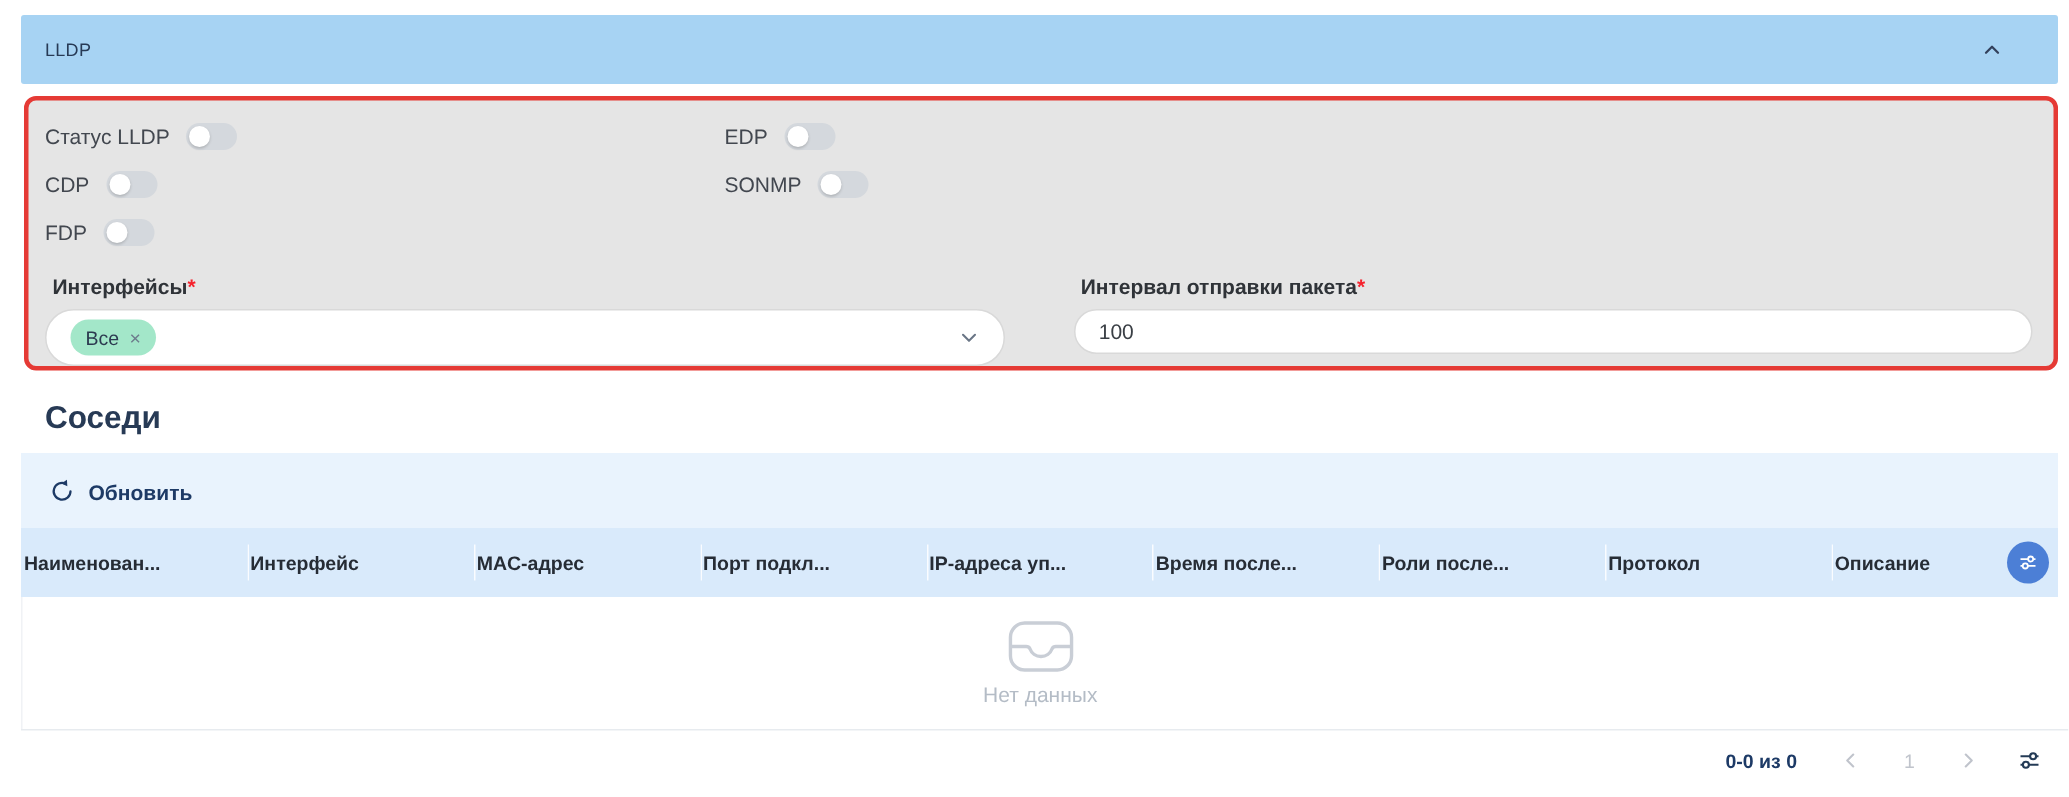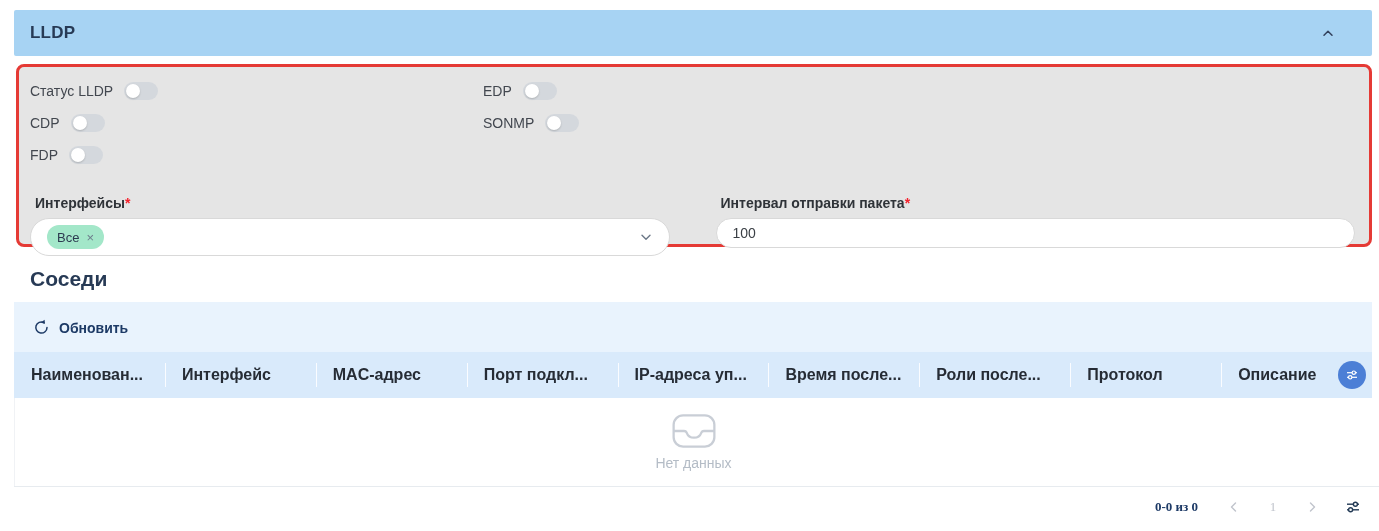--- a/index.html
+++ b/index.html
@@ -4,36 +4,36 @@
 <style>
   * { margin:0; padding:0; box-sizing:border-box; }
   html,body { width:1379px; height:531px; background:#ffffff;
     font-family:"Liberation Sans","DejaVu Sans",sans-serif; overflow:hidden; }
   body { position:relative; color:#2f3338; }
 
   
   .panel-header { position:absolute; left:14px; right:7px; top:10px; height:46px;
     background:#a7d3f3; display:flex; align-items:center; justify-content:space-between;
     padding:0 18px 0 16px; border-radius:2px; }
-  .panel-title { font-size:17px; font-weight:bold; color:#273a55; letter-spacing:.2px; }
+  .panel-title { font-size:12px; font-weight:normal; color:#273a55; letter-spacing:.2px; }
   .chevron-btn { width:24px; height:24px; display:flex; align-items:center; justify-content:center;
     margin-right:14px; cursor:pointer; background:none; border:none; }
 
   
   .form-box { position:absolute; left:16px; right:7px; top:64px; height:183px;
     border:3px solid #e53a35; border-radius:8px; padding:8px 14px 0 11px; background:#e5e5e5; }
   .toggle-grid { display:grid; grid-template-columns:453px 1fr; }
   .toggle-item { display:flex; align-items:center; gap:11px; height:32px; }
   .toggle-label { font-size:14px; color:#42474f; }
   .switch { width:34px; height:18px; border-radius:9px; background:#d4d8dd; position:relative;
     cursor:pointer; border:none; flex:0 0 auto; }
   .switch .knob { position:absolute; left:2px; top:2px; width:14px; height:14px;
     border-radius:50%; background:#ffffff; box-shadow:0 1px 2px rgba(0,0,0,.18); }
 
-  .fields-row { display:flex; gap:46px; margin-top:20px; }
+  .fields-row { display:flex; gap:46px; margin-top:8px; }
   .field { flex:1; min-width:0; }
   .field-label { font-size:14px; font-weight:bold; color:#2f3338; margin:4px 0 7px 5px; }
   .req { color:#f5222d; font-weight:bold; }
   .control { height:38px; border:1px solid #d9d9d9; border-radius:19px; background:#fff;
     display:flex; align-items:center; padding:0 16px; }
   .select-control { cursor:pointer;text-align:center; }
   .tag { height:24px; display:inline-flex; align-items:center; gap:7px; padding:0 10px;
     background:#a3e7c9; border-radius:12px; font-size:13px; color:#2c3a50; }
   .tag-close { font-size:13px; color:#6d7c8c; cursor:pointer; line-height:1; }
   .select-caret { margin-left:auto; display:flex; }
@@ -47,38 +47,38 @@
 
   .toolbar { position:absolute; left:14px; right:7px; top:302px; height:50px;
     background:#e9f3fd; display:flex; align-items:center; padding-left:19px; }
   .refresh-btn { display:flex; align-items:flex-end; gap:9px; background:none; border:none;
     cursor:pointer; font-family:inherit;font-weight:bold; }
   .refresh-label { font-size:14px; color:#1d3a66; }
 
   .thead { position:absolute; left:14px; right:7px; top:352px; height:46px;
     background:#d9eafb; display:flex; align-items:center; }
   .th { flex:1 1 0; min-width:0; display:flex; align-items:center; position:relative;
-    padding-left:17px; height:100%; font-size:16px; font-weight:bold; color:#262c35;
+    padding-left:2px; height:100%; font-size:13px; font-weight:bold; color:#262c35;
     white-space:nowrap; overflow:hidden; }
   .th + .th::before { content:""; position:absolute; left:0; top:11px; bottom:11px;
     width:1px; background:rgba(255,255,255,.85); }
   .col-settings-btn { width:28px; height:28px; border-radius:50%; background:#4c7fd6;
     border:none; margin-left:14px; margin-right:6px; display:flex; align-items:center;
     justify-content:center; cursor:pointer; flex:0 0 auto; }
 
   .empty-zone { position:absolute; left:14px; right:7px; top:398px; height:88px;
     display:flex; flex-direction:column; align-items:center; justify-content:center;
     gap:6px; border-left:1px solid #f0f2f5; }
   .empty-text { font-size:14px; color:#b4bcc6; }
 
   .footer-divider { position:absolute; left:14px; right:0; top:486px; height:1px;
     background:#e7ebef; }
 
   .pagination { position:absolute; right:13px; top:492px; height:30px; display:flex;
-    align-items:center; gap:16px;font-family:Liberation Serif, serif; }
+    align-items:center; gap:16px; }
   .page-total { font-size:13px; font-weight:bold; color:#1d3a66; margin-right:8px; }
   .page-btn { width:24px; height:24px; display:flex; align-items:center; justify-content:center;
     background:none; border:none; cursor:pointer; font-size:13px; color:#c0c4cc; }
   .page-num { font-size:13px; color:#c0c4cc; width:22px; text-align:center; }
   .page-settings { width:26px; height:26px; display:flex; align-items:center;
     justify-content:center; background:none; border:none; cursor:pointer; }
 </style>
 </head>
 <body>
 

